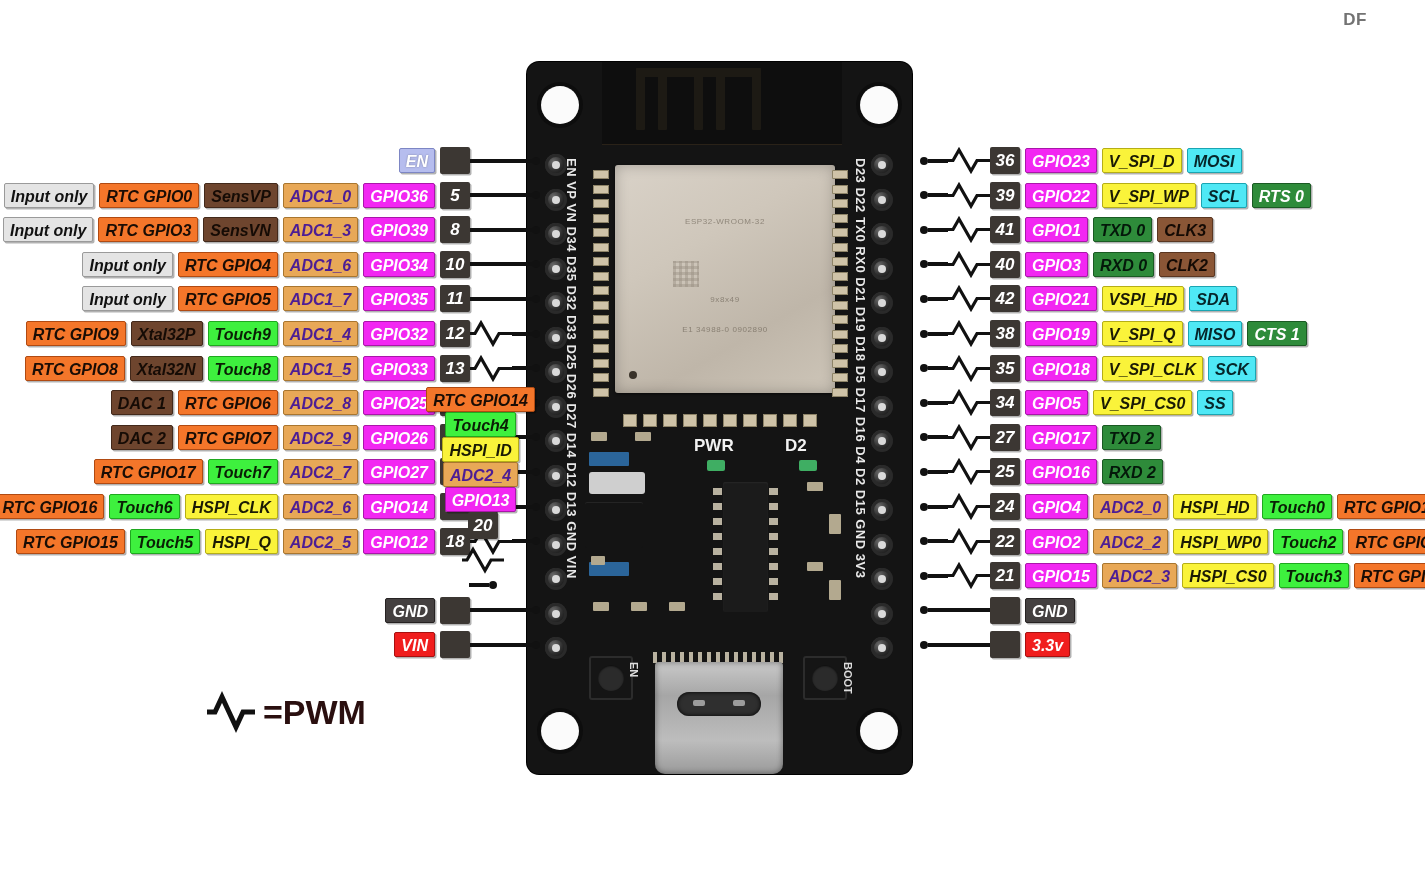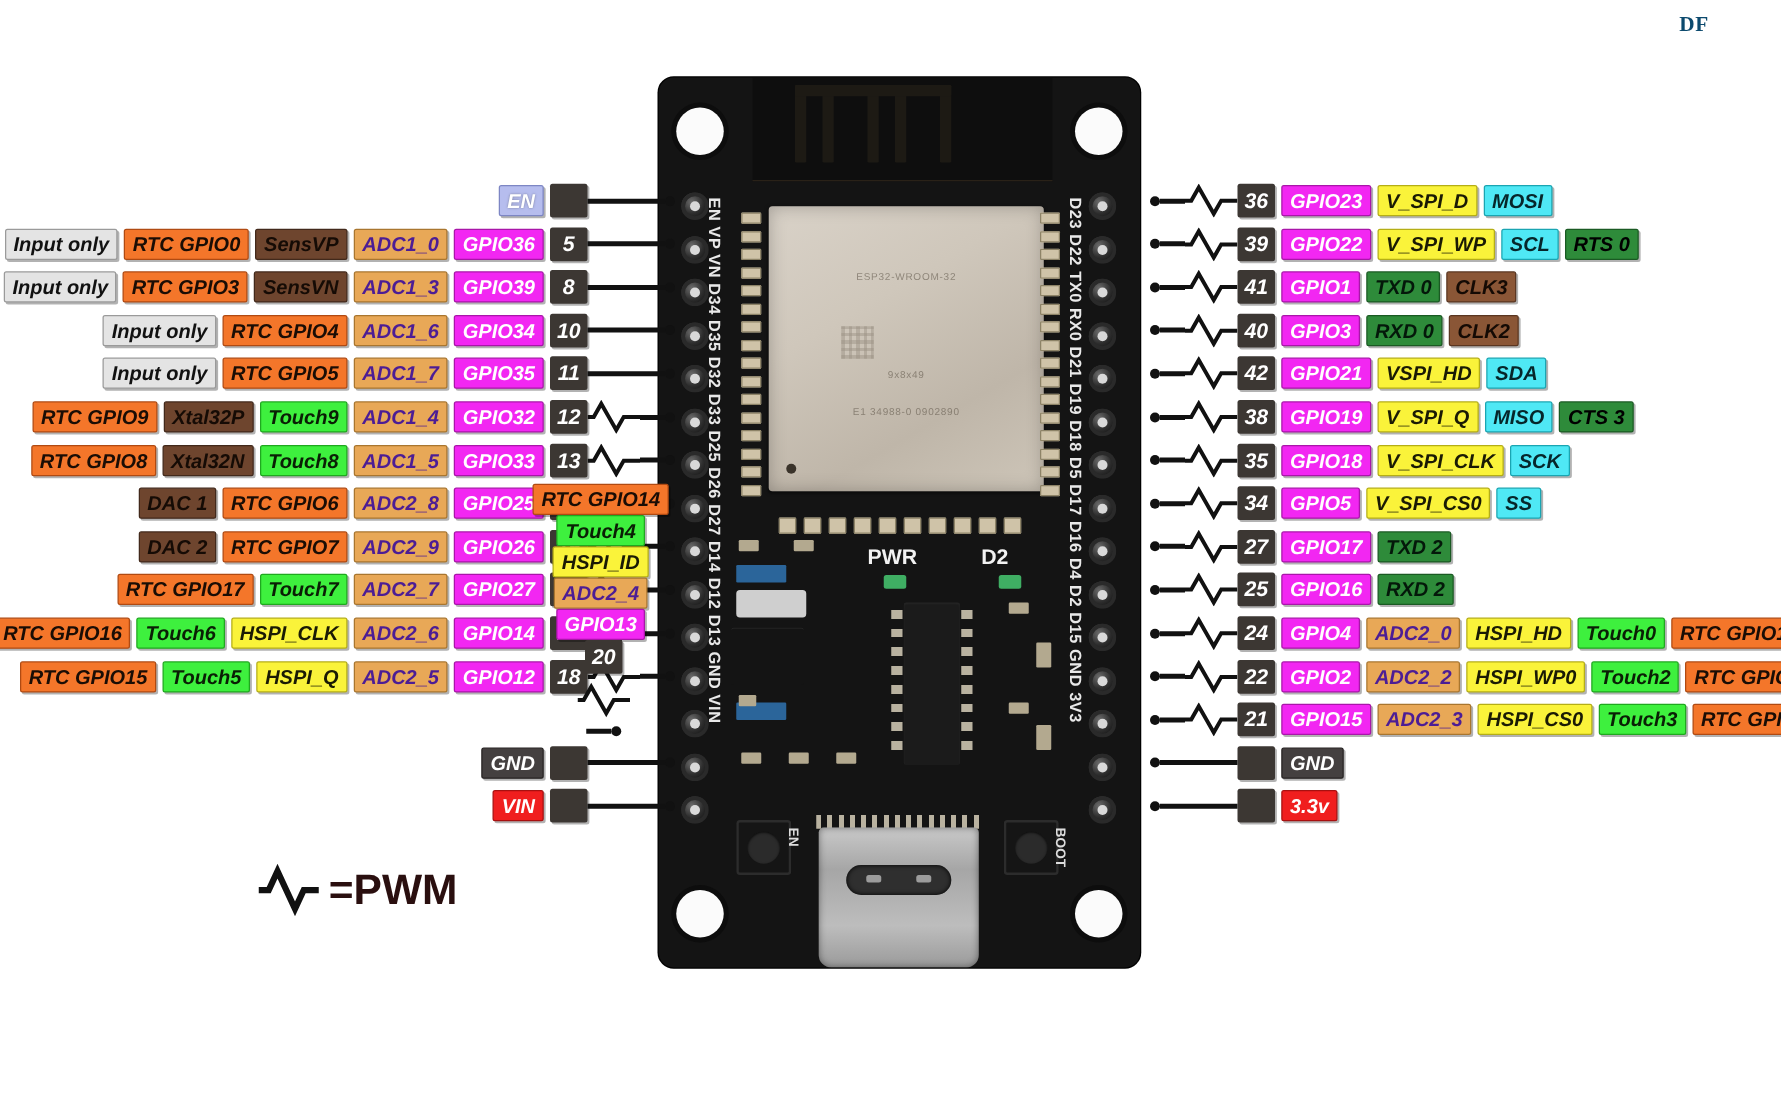--- a/index.html
+++ b/index.html
@@ -4,21 +4,21 @@
 <style>
   html,body{margin:0;padding:0;background:#ffffff;}
   body{
     width:1425px;height:878px;position:relative;overflow:hidden;
     font-family:"Liberation Sans", sans-serif;
   }
 
   
   #brand{
     position:absolute; right:58px; top:10px;
-    font-size:17px; font-weight:bold; color:#0c4a6e; letter-spacing:.5px;font-family:Liberation Serif, serif;
+    font-size:17px; font-weight:bold; color:#737373; letter-spacing:.5px;
   }
 
   
   .chip{
     height:25px; line-height:25px;
     display:inline-block; box-sizing:border-box;
     font-style:italic; font-weight:bold; font-size:16px;
     text-align:center; white-space:nowrap;
     border:1px solid rgba(0,0,0,.45);
     border-radius:2px;
@@ -32,21 +32,21 @@
   .c-xtal   {background:#6e452e;color:#150b05;border-color:#42291b;}
   .c-dac    {background:#6e452e;color:#150b05;border-color:#42291b;}
   .c-clk    {background:#8a5636;color:#140a04;border-color:#5a3621;}
   .c-adc    {background:#e8a857;color:#4c1d95;border-color:#a9762f;}
   .c-gpio   {background:#f227f2;color:#ffffff;border-color:#a916a9;}
   .c-touch  {background:#3ef03e;color:#0a1f05;border-color:#1fa81f;}
   .c-hspi   {background:#faf33a;color:#1a1a04;border-color:#b5ae16;}
   .c-vspi   {background:#faf33a;color:#1a1a04;border-color:#b5ae16;}
   .c-i2c    {background:#4fe8f5;color:#06262a;border-color:#1aa5b2;}
   .c-uart   {background:#2e8b3a;color:#04180a;border-color:#1a5a23;}
-  .c-flow   {background:#2e8b3a;color:#000000;border-color:#1a5a23;}
+  .c-flow   {background:#2e8b3a;color:#ffffff;border-color:#1a5a23;}
   .c-en     {background:#b6bdee;color:#ffffff;border-color:#7d86c4;text-shadow:0 0 2px rgba(0,0,0,.35);}
   .c-gnd    {background:#444040;color:#ffffff;border-color:#262222;}
   .c-vin    {background:#f01e1e;color:#ffffff;border-color:#a81010;}
   .c-33v    {background:#f01e1e;color:#ffffff;border-color:#a81010;}
 
   
   .pinnum{
     width:30px; height:27px; line-height:27px;
     box-sizing:border-box;
     background:#3c3733; color:#ffffff;
@@ -618,21 +618,21 @@
         <span class="dot"></span>
         <span class="leadline" style="width:20px"></span>
       </span>
       <svg class="pwm" viewBox="0 0 42 27">
         <path d="M0 13.5 H5 L11 3 L17 13.5 L23 24 L29 13.5 H42" fill="none" stroke="#111" stroke-width="3.2"></path>
       </svg>
       <span class="pinnum">38</span>
       <span class="chip c-gpio">GPIO19</span>
       <span class="chip c-vspi">V_SPI_Q</span>
       <span class="chip c-i2c">MISO</span>
-      <span class="chip c-flow">CTS 3</span>
+      <span class="chip c-flow">CTS 1</span>
     </div>
     <div class="row right" style="top: 354.6px; left: 0px;">
       <span class="lead">
         <span class="dot"></span>
         <span class="leadline" style="width:20px"></span>
       </span>
       <svg class="pwm" viewBox="0 0 42 27">
         <path d="M0 13.5 H5 L11 3 L17 13.5 L23 24 L29 13.5 H42" fill="none" stroke="#111" stroke-width="3.2"></path>
       </svg>
       <span class="pinnum">35</span>

